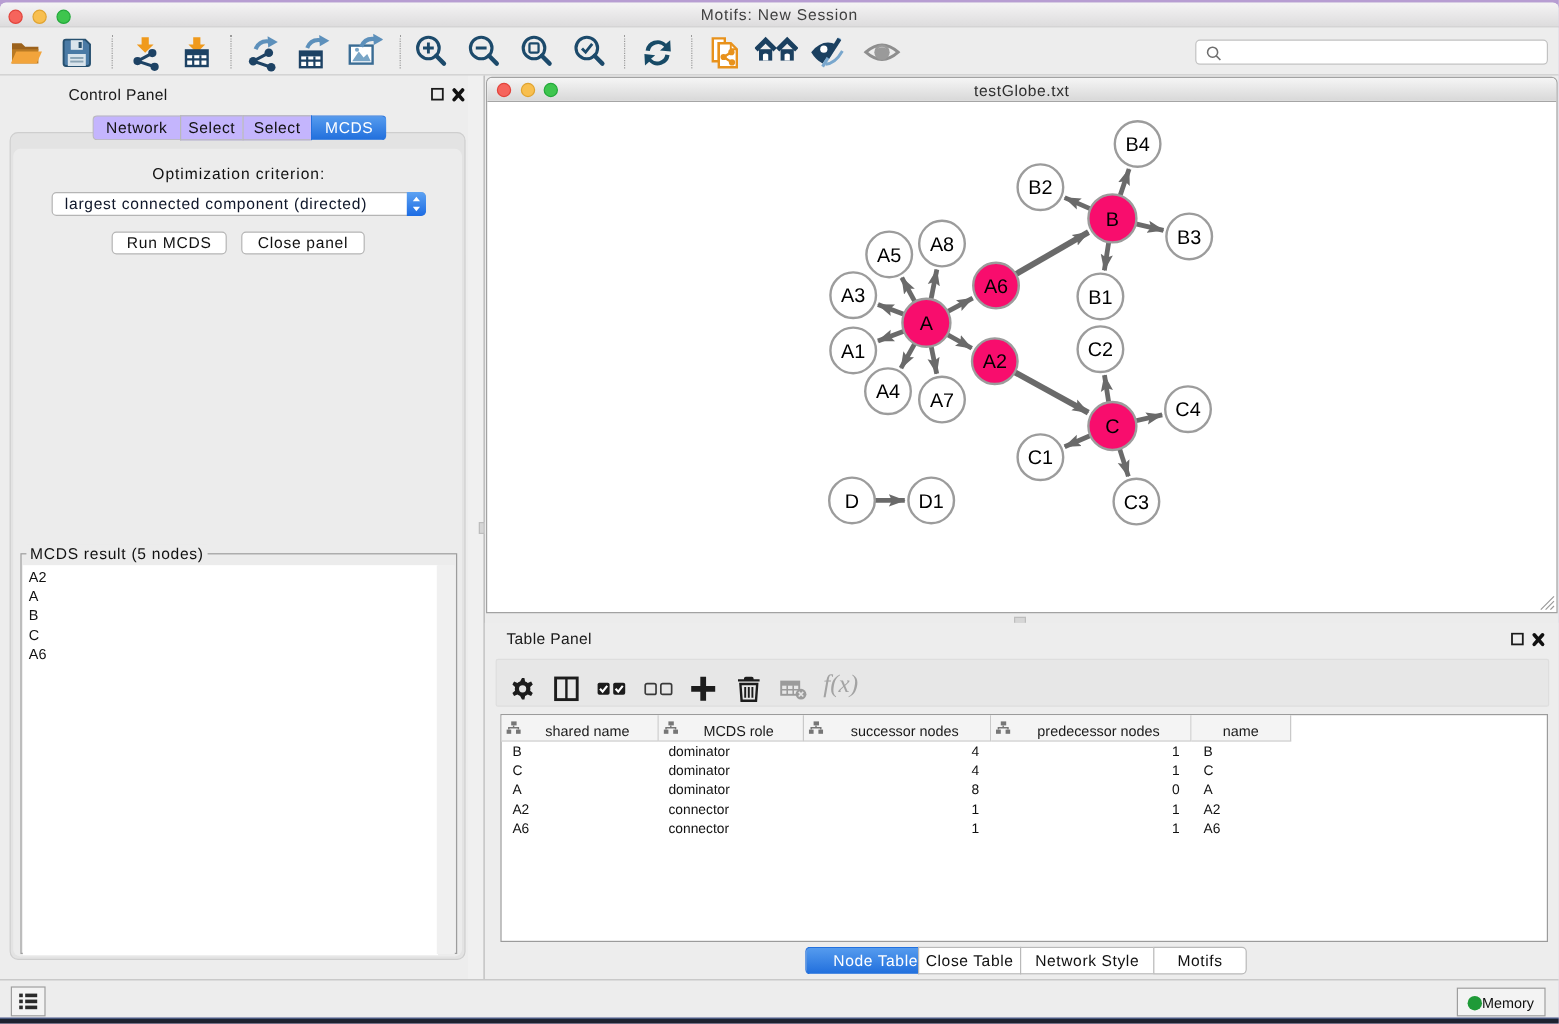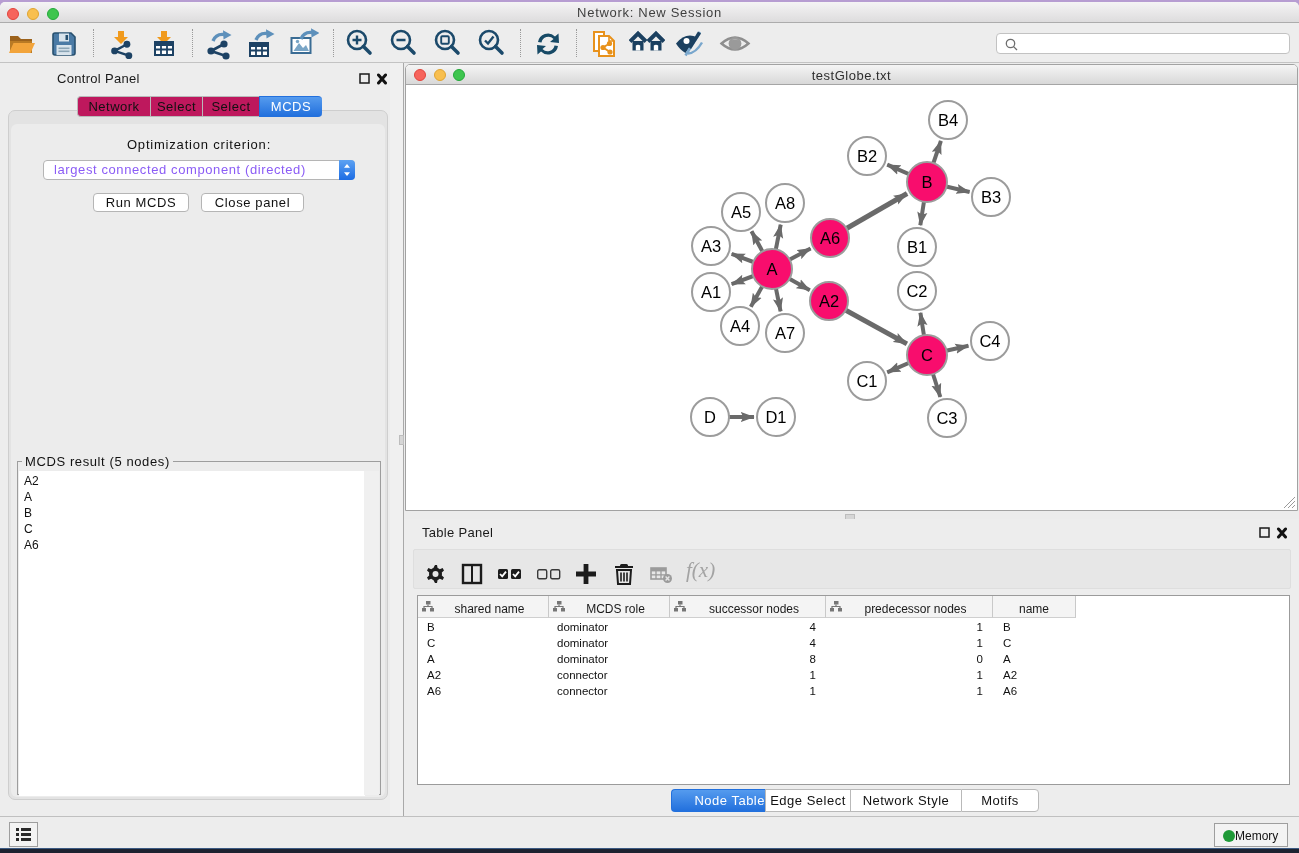--- a/index.html
+++ b/index.html
@@ -16,25 +16,25 @@
 #toolbar { position:absolute; left:0; top:21px; width:1299px; height:40px; background:#ededed; border-bottom:1px solid #c3c3c3; }
 .tsep { position:absolute; top:6px; height:28px; width:1px; border-left:1px dotted #9a9a9a; }
 .ticon { position:absolute; }
 #searchbox { position:absolute; left:996px; top:10px; width:294px; height:21px; background:#fff; border:1px solid #c2c2c2; border-radius:4px; }
 
 #cpanel { position:absolute; left:0; top:61px; width:390px; height:753px; background:#ededed; }
 #cp-title { position:absolute; left:18px; top:8px; font-size:13px; color:#1a1a1a; letter-spacing:0.3px;margin-left:39px; }
 #cp-outer { position:absolute; left:8px; top:47px; width:380px; height:690px; background:#e3e3e3; border:1px solid #cecece; border-radius:7px; }
 #cp-inner { position:absolute; left:2px; top:13px; width:374px; height:673px; background:#ececec; border-radius:6px; }
 #cp-tabs { position:absolute; left:77px; top:33px; height:21px; display:flex; font-size:13px; }
-.cptab { background:#be185d; border:1px solid #b9b9b9; border-right:none; padding:2px 0 0 0; text-align:center; color:#111; letter-spacing:0.5px; }
+.cptab { background:#c4b5fd; border:1px solid #b9b9b9; border-right:none; padding:2px 0 0 0; text-align:center; color:#111; letter-spacing:0.5px; }
 .cptab.first { border-radius:4px 0 0 4px; }
 .cptab.sel { background:linear-gradient(#559bee,#2270dd); color:#fff; border-color:#2270dd; border-radius:0 4px 4px 0; }
 #opt-label { position:absolute; left:8px; top:74px; width:382px; text-align:center; font-size:13px; color:#111; letter-spacing:0.8px; }
-#dropdown { position:absolute; left:43px; top:97px; width:312px; height:20px; background:#fff; border:1px solid #b5b5b5; border-radius:4px; font-size:13px; color:#8b5cf6; }
+#dropdown { position:absolute; left:43px; top:97px; width:312px; height:20px; background:#fff; border:1px solid #b5b5b5; border-radius:4px; font-size:13px; color:#0f172a; }
 #dropdown .dtext { position:absolute; left:10px; top:1px; letter-spacing:0.6px; }
 #dd-btn { position:absolute; right:-1px; top:-1px; width:16px; height:20px; background:linear-gradient(#5da2f2,#1c6ce4); border-radius:0 4px 4px 0; }
 .btn { position:absolute; top:130px; height:19px; background:#fff; border:1px solid #b5b5b5; border-radius:4px; font-size:13px; color:#111; text-align:center; padding-top:1px; letter-spacing:0.6px; }
 
 #fieldset { position:absolute; left:17px; top:398px; width:364px; height:334px; border:1px solid #9d9d9d; }
 #fs-legend { position:absolute; left:4px; top:-8px; background:#ececec; padding:0 3px; font-size:13px; color:#111; letter-spacing:0.6px; }
 #fs-list { position:absolute; left:1px; top:9px; width:346px; height:325px; background:#fff; font-size:12px; color:#111; line-height:16px; padding:2px 0 0 5px; }
 #fs-scroll { position:absolute; right:1px; top:9px; width:15px; height:324px; background:#f0f0f0; }
 
 #vdivider { position:absolute; left:390px; top:61px; width:14px; height:753px; background:#f0f0f0; border-right:1px solid #a9a9a9; }
@@ -64,21 +64,21 @@
 #sb-mem .dot { position:absolute; left:8px; top:6px; width:12px; height:12px; border-radius:50%; background:#1f9a38; }
 #sb-mem .mtext { position:absolute; left:20px; top:5px; }
 </style>
 </head>
 <body>
 <div id="app">
   <div id="titlebar">
     <div class="tl" style="left:7px; background:#f6645c; border:1px solid #e2443c;"></div>
     <div class="tl" style="left:27px; background:#f8bf4f; border:1px solid #e0a431;"></div>
     <div class="tl" style="left:47px; background:#3ec54e; border:1px solid #24a93b;"></div>
-    <div id="titletext">Network: New Session</div>
+    <div id="titletext">Motifs: New Session</div>
   </div>
   <div id="toolbar">
     <div id="TICONS">
         <svg class="ticon" style="left:5px;top:5px;" width="32" height="32" viewBox="0 0 32 32">
           <path d="M5 8 L13 8 L16 11 L27 11 L27 14 L5 14 Z" fill="#9c621c"></path>
 <path d="M5 25 L5 13 L27 13 L27 25 Z" fill="#b97a24"></path>
 <path d="M8.5 15 L30 15 L25.5 25 L4 25 Z" fill="#f2a43b"></path>
         </svg>
 <svg class="ticon" style="left:48px;top:5px;" width="32" height="32" viewBox="0 0 32 32">
           <path d="M5 7 Q5 5 7 5 L23 5 L27 9 L27 25 Q27 27 25 27 L7 27 Q5 27 5 25 Z" fill="#4a7aa5" stroke="#27506f" stroke-width="1.6"></path>
@@ -433,21 +433,21 @@
 <div class="trow" style="left:585px;top:73px;">A2</div>
 <div class="trow" style="left:9px;top:89px;">A6</div>
 <div class="trow" style="left:139px;top:89px;">connector</div>
 <div class="trow" style="left:252px;top:89px;width:146px;text-align:right;">1</div>
 <div class="trow" style="left:408px;top:89px;width:157px;text-align:right;">1</div>
 <div class="trow" style="left:585px;top:89px;">A6</div>
           </div>
         </div>
       <div id="btabs">
         <div class="btab first" style="width:94px;">Node Table</div>
-        <div class="btab" style="width:85px;">Edge Select</div>
+        <div class="btab" style="width:85px;">Close Table</div>
         <div class="btab" style="width:111px;">Network Style</div>
         <div class="btab last" style="width:78px;text-align:center;">Motifs</div>
       </div>
     </div>
   </div>
   <div id="statusbar">
     <div id="sb-lbtn"><svg width="27" height="23" viewBox="0 0 27 23">
           <g fill="#2a2a2a">
             <rect x="6" y="5" width="3" height="3"></rect>
             <rect x="11" y="5" width="10" height="3"></rect>

